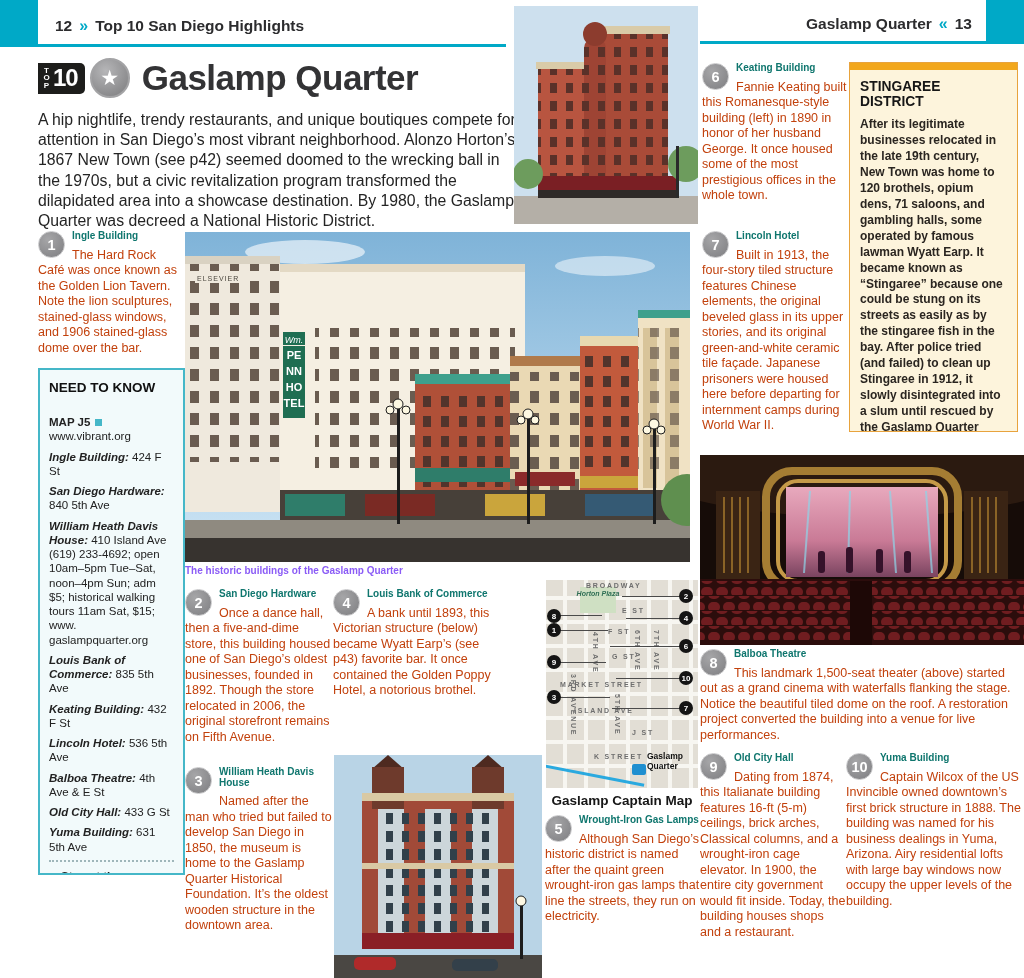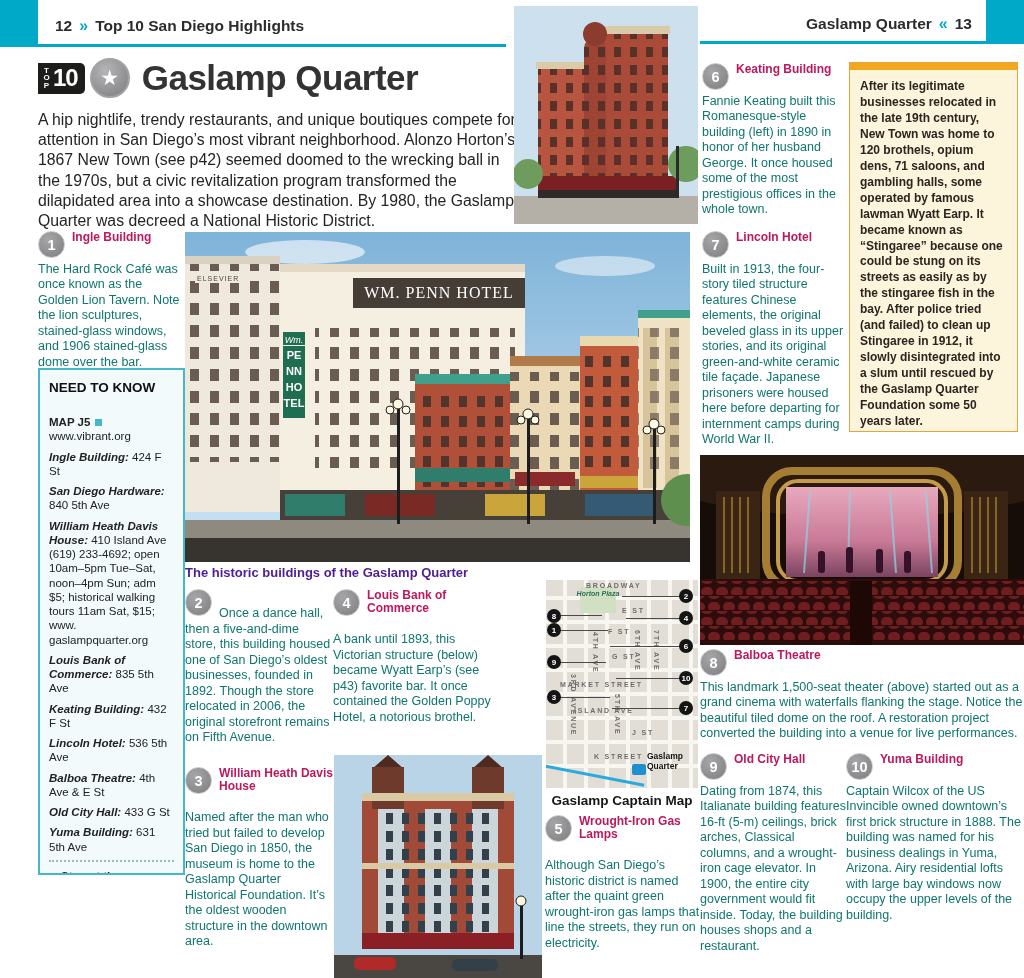--- a/index.html
+++ b/index.html
@@ -30,22 +30,22 @@
   h1{font-size:35px;letter-spacing:-.5px;color:#333335}
 
   .intro{left:38px;top:110px;width:480px;font-size:15.8px;line-height:1.28;color:#242424}
 
   
   .item{position:absolute}
   .num{float:left;width:27px;height:27px;border-radius:50%;
        background:radial-gradient(circle at 36% 30%,#a6a6a8,#7e7e81);
        border:1.5px solid #c6c6c8;color:#fff;font-weight:bold;font-size:14.5px;
        display:flex;align-items:center;justify-content:center;margin:1px 7px 2px 0}
-  .item h3{font-size:12px;line-height:1.06;color:#be185d;padding-top:1px}
-  .item p{font-size:12.5px;line-height:1.24;color:#0f766e;margin-top:18px}
+  .item h3{font-size:10px;line-height:1.06;color:#0f766e;padding-top:1px}
+  .item p{font-size:12.5px;line-height:1.24;color:#c2410c;margin-top:6px}
   .p-i1{left:38px;top:230px;width:146px}
   .p-i2{left:185px;top:588px;width:147px}
   .p-i3{left:185px;top:766px;width:150px}
   .p-i4{left:333px;top:588px;width:163px}
   .p-i5{left:545px;top:814px;width:157px}
   .p-i6{left:702px;top:62px;width:146px}
   .p-i7{left:702px;top:230px;width:148px}
   .p-i8{left:700px;top:648px;width:324px}
   .p-i9{left:700px;top:752px;width:146px}
   .p-i10{left:846px;top:752px;width:177px}
@@ -62,21 +62,21 @@
   .sq2{display:inline-block;width:7px;height:7px;background:#7d98a3;margin-right:5px}
 
   
   .sting{left:849px;top:62px;width:169px;height:370px;background:#fdf4dc;
          border:1.5px solid #e8a33d;padding:0 10px 6px;overflow:hidden}
   .sting-bar{height:7px;background:#f2a71c;margin:0 -10px 9px}
   .sting h4{font-size:13.8px;color:#161616;margin-bottom:8px}
   .sting p{font-size:12px;line-height:1.33;font-weight:bold;color:#2a2520}
 
   
-  .cap-main{left:185px;top:565px;width:505px;font-size:13px;font-weight:bold;color:#4c1d95}
+  .cap-main{left:185px;top:565px;width:505px;font-size:10px;font-weight:bold;color:#8b5cf6}
   .cap-map{left:546px;top:793px;width:152px;text-align:center;font-size:13.5px;font-weight:bold;color:#161616}
 
   
   .ph{overflow:hidden}
   .ph-keating{left:514px;top:6px;width:184px;height:218px}
   .ph-main{left:185px;top:232px;width:505px;height:330px}
   .ph-theatre{left:700px;top:455px;width:324px;height:190px}
   .ph-louis{left:334px;top:755px;width:208px;height:223px}
   .ovl{position:absolute;z-index:3}
   .penn-sign{left:168px;top:46px;width:172px;height:30px;background:#463d36;color:#fff;
@@ -165,20 +165,21 @@
   <p>Fannie Keating built this Romanesque-style building (left) in 1890 in honor of her husband George. It once housed some of the most prestigious offices in the whole town.</p>
 </div>
 <div class="item p-i7">
   <span class="num">7</span>
   <h3>Lincoln Hotel</h3>
   <p>Built in 1913, the four-story tiled structure features Chinese elements, the original beveled glass in its upper stories, and its original green-and-white ceramic tile façade. Japanese prisoners were housed here before departing for internment camps during World War II.</p>
 </div>
 
 <div class="abs sting">
   <div class="sting-bar"></div>
+  <h4>STINGAREE DISTRICT</h4>
   <p>After its legitimate businesses relocated in the late 19th century, New Town was home to 120 brothels, opium dens, 71 saloons, and gambling halls, some operated by famous lawman Wyatt Earp. It became known as “Stingaree” because one could be stung on its streets as easily as by the stingaree fish in the bay. After police tried (and failed) to clean up Stingaree in 1912, it slowly disintegrated into a slum until rescued by the Gaslamp Quarter Foundation some 50 years later.</p>
 </div>
 
 <div class="item p-i1">
   <span class="num">1</span>
   <h3>Ingle Building</h3>
   <p>The Hard Rock Café was once known as the Golden Lion Tavern. Note the lion sculptures, stained-glass windows, and 1906 stained-glass dome over the bar.</p>
 </div>
 
 <div class="abs ntk">
@@ -262,21 +263,20 @@
         <circle cx="221" cy="178" r="4"></circle>
       <circle cx="343" cy="182" r="5"></circle>
         <circle cx="336" cy="188" r="4"></circle>
         <circle cx="350" cy="188" r="4"></circle>
       <circle cx="469" cy="192" r="5"></circle>
         <circle cx="462" cy="198" r="4"></circle>
         <circle cx="476" cy="198" r="4"></circle>
     </g>
     <circle cx="502" cy="268" r="26" fill="#5f8f4f"></circle>
   </svg>
-  <div class="ovl penn-sign">WM. PENN HOTEL</div>
   <div class="ovl penn-wm">Wm.</div>
   <div class="ovl penn-v">PENNHOTEL</div>
   <div class="ovl elsevier">ELSEVIER</div>
 </div>
 <p class="abs cap-main">The historic buildings of the Gaslamp Quarter</p>
 
 <div class="abs ph ph-theatre">
   <svg width="324" height="190" viewBox="0 0 324 190">
     <defs>
       <linearGradient id="stage" x1="0" y1="0" x2="0" y2="1">
@@ -333,20 +333,21 @@
 </div>
 
 <div class="item p-i8">
   <span class="num">8</span>
   <h3>Balboa Theatre</h3>
   <p>This landmark 1,500-seat theater (above) started out as a grand cinema with waterfalls flanking the stage. Notice the beautiful tiled dome on the roof. A restoration project converted the building into a venue for live performances.</p>
 </div>
 
 <div class="item p-i2">
   <span class="num">2</span>
+  <h3>San Diego Hardware</h3>
   <p>Once a dance hall, then a five-and-dime store, this building housed one of San Diego’s oldest businesses, founded in 1892. Though the store relocated in 2006, the original storefront remains on Fifth Avenue.</p>
 </div>
 <div class="item p-i4">
   <span class="num">4</span>
   <h3>Louis Bank of Commerce</h3>
   <p>A bank until 1893, this Victorian structure (below) became Wyatt Earp’s (see p43) favorite bar. It once contained the Golden Poppy Hotel, a notorious brothel.</p>
 </div>
 <div class="item p-i3">
   <span class="num">3</span>
   <h3>William Heath Davis House</h3>

